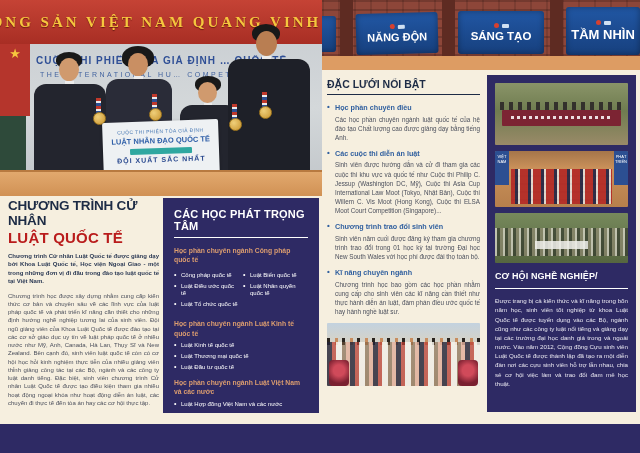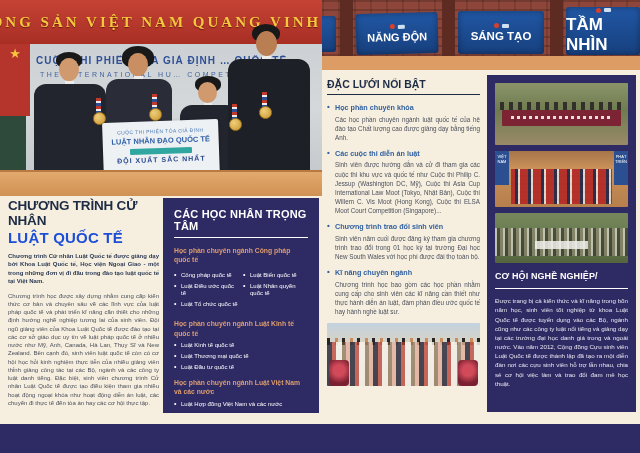--- a/index.html
+++ b/index.html
@@ -52,21 +52,21 @@
     color:#fff;display:flex;flex-direction:column;align-items:center;justify-content:center;
     font-weight:bold;box-shadow:inset 0 0 6px rgba(0,0,0,.35);}
   .sign-logo{display:flex;gap:3px;align-items:center;margin-bottom:2px;}
   .dotr{width:5px;height:5px;border-radius:50%;background:#d6402f;}
   .dotw{width:7px;height:4px;border-radius:1px;background:#cfe0f2;}
   .orange-band-r{position:absolute;left:0;top:56px;width:318px;height:14px;background:#dd9c63;}
 
   
   #col-left{left:8px;top:198px;width:151px;}
   .t1{font-size:13.5px;font-weight:800;color:#1d2b45;letter-spacing:-.2px;}
-  .t2{font-size:15px;font-weight:800;color:#1d4ed8;margin-top:1px;letter-spacing:.2px;}
+  .t2{font-size:15px;font-weight:800;color:#b91c1c;margin-top:1px;letter-spacing:.2px;}
   .intro{margin-top:6px;font-size:6px;font-weight:bold;color:#2c3a55;line-height:1.4;text-align:justify;}
   .body-p{margin-top:6px;font-size:6px;color:#4b4f5c;line-height:1.38;text-align:justify;}
 
   
   #panel-core{left:163px;top:198px;width:156px;height:215px;background:#2e2a64;
     padding:10px 11px;box-sizing:border-box;color:#fff;overflow:hidden;}
   #panel-core h2{margin:0 0 8px;font-size:11px;font-weight:800;letter-spacing:.2px;
     padding-bottom:5px;border-bottom:1.5px solid #fff;}
   .group h3{margin:7px 0 4px;font-size:6.8px;font-weight:bold;color:#dc9d6f;line-height:1.35;}
   .group ul{list-style:none;margin:0;padding:0;}
@@ -191,39 +191,39 @@
       </div>
     <span>NĂNG ĐỘN</span>
   </div>
   <div class="sign" style="left:136px;top:11px;width:86px;height:43px;font-size:11.5px;">
     <div class="sign-logo">
         <span class="dotr"></span>
         <span class="dotw"></span>
       </div>
     <span>SÁNG TẠO</span>
   </div>
-  <div class="sign" style="left:244px;top:7px;width:74px;height:48px;font-size:17px;">
+  <div class="sign" style="left:244px;top:7px;width:74px;height:48px;font-size:13px;">
     <div class="sign-logo">
         <span class="dotr"></span>
         <span class="dotw"></span>
       </div>
     <span>TẦM NHÌN</span>
   </div>
   <div class="orange-band-r"></div>
 </div>
 
 <div id="col-left" class="abs">
   <div class="t1">CHƯƠNG TRÌNH CỬ NHÂN</div>
   <div class="t2">LUẬT QUỐC TẾ</div>
   <div class="intro">Chương trình Cử nhân Luật Quốc tế được giảng dạy bởi Khoa Luật Quốc tế, Học viện Ngoại Giao - một trong những đơn vị đi đầu trong đào tạo luật quốc tế tại Việt Nam.</div>
   <div class="body-p">Chương trình học được xây dựng nhằm cung cấp kiến thức cơ bản và chuyên sâu về các lĩnh vực của luật pháp quốc tế và phát triển kĩ năng cần thiết cho những định hướng nghề nghiệp tương lai của sinh viên. Đội ngũ giảng viên của Khoa Luật Quốc tế được đào tạo tại các cơ sở giáo dục uy tín về luật pháp quốc tế ở nhiều nước như Mỹ, Anh, Canada, Hà Lan, Thụy Sĩ và New Zealand. Bên cạnh đó, sinh viên luật quốc tế còn có cơ hội học hỏi kinh nghiệm thực tiễn của nhiều giảng viên thỉnh giảng công tác tại các Bộ, ngành và các công ty luật danh tiếng. Đặc biệt, sinh viên chương trình Cử nhân Luật Quốc tế được tạo điều kiện tham gia nhiều hoạt động ngoại khóa như hoạt động diễn án luật, các chuyến đi thực tế đến tòa án hay các cơ hội thực tập.</div>
 </div>
 
 <div id="panel-core" class="abs">
-  <h2>CÁC HỌC NHÂN TRỌNG TÂM</h2>
+  <h2>CÁC HỌC PHÁT TRỌNG TÂM</h2>
 
   <div class="group">
     <h3>Học phần chuyên ngành Công pháp quốc tế</h3>
     <div class="cols">
       <ul>
         <li>Công pháp quốc tế</li>
         <li>Luật Điều ước quốc tế</li>
         <li>Luật Tổ chức quốc tế</li>
       </ul>
       <ul>
@@ -249,21 +249,21 @@
       <li>Luật Doanh nghiệp Việt Nam và các nước</li>
 
     </ul>
   </div>
 </div>
 
 <div id="col-highlights" class="abs">
   <h2>ĐẶC LƯỚI NỔI BẬT</h2>
 
   <div class="hl-item">
-    <div class="hl-head">Học phần chuyên khóa</div>
+    <div class="hl-head">Học phần chuyên điều</div>
     <div class="hl-body">Các học phần chuyên ngành luật quốc tế của hệ đào tạo Chất lượng cao được giảng dạy bằng tiếng Anh.</div>
   </div>
   <div class="hl-item">
     <div class="hl-head">Các cuộc thi diễn án luật</div>
     <div class="hl-body">Sinh viên được hướng dẫn và cử đi tham gia các cuộc thi khu vực và quốc tế như Cuộc thi Philip C. Jessup (Washington DC, Mỹ), Cuộc thi Asia Cup International Law Moot (Tokyo, Nhật Bản), Cuộc thi Willem C. Vis Moot (Hong Kong), Cuộc thi ELSA Moot Court Competition (Singapore)...</div>
   </div>
   <div class="hl-item">
     <div class="hl-head">Chương trình trao đổi sinh viên</div>
     <div class="hl-body">Sinh viên năm cuối được đăng ký tham gia chương trình trao đổi trong 01 học kỳ tại trường Đại học New South Wales với học phí được đài thọ toàn bộ.</div>
   </div>

